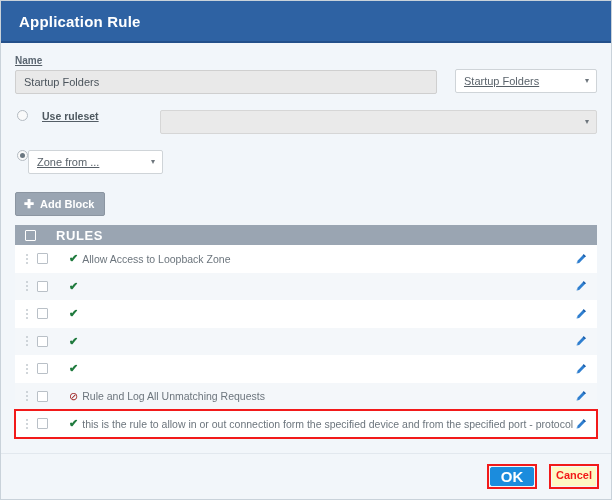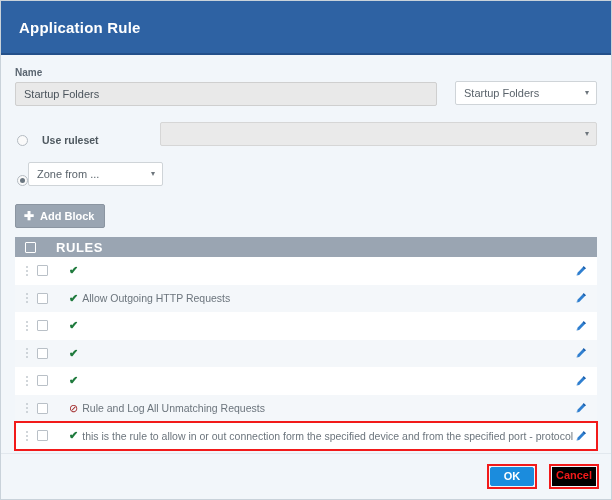--- a/index.html
+++ b/index.html
@@ -23,21 +23,21 @@
     width: 612px;
     height: 500px;
     background: #f2f6fa;
     box-sizing: border-box;
     border: 1px solid #c9d2da;
     overflow: hidden;
   }
 
   
   #titlebar {
-    height: 54px;
+    height: 42px;
     background: #2e62a3;
     display: flex;
     align-items: center;
     padding: 0 0 0 18px;
     box-sizing: border-box;
     border-bottom: 2px solid #24508a;
     text-align: center;
   }
   #titlebar .title {
     color: #ffffff;
@@ -56,20 +56,21 @@
     font-size: 10px;
     font-weight: bold;
     color: #5b6671;
     margin-bottom: 4px;
   }
 
   .name-row {
     display: flex;
     align-items: flex-start;
     gap: 18px;
+    text-decoration: underline;
   }
   .name-col {
     flex: 1 1 auto;
   }
   .name-input {
     width: 100%;
     height: 24px;
     box-sizing: border-box;
     background: #e9e9e9;
     border: 1px solid #cfcfcf;
@@ -111,22 +112,23 @@
   }
   .sel.disabled {
     background: #eaeaea;
     border-color: #d6d6d6;
     color: #9aa0a6;
   }
 
   
   .radio-row {
     display: flex;
-    align-items: flex-end;
+    align-items: flex-start;
     margin-top: 16px;
+    text-decoration: underline;
   }
   .radio {
     width: 11px;
     height: 11px;
     border-radius: 50%;
     border: 1px solid #b4bbc2;
     background: #fafafa;
     box-sizing: border-box;
     position: relative;
     flex: 0 0 11px;
@@ -311,33 +313,33 @@
   .ann-box {
     border: 2px solid #f21a1a;
     padding: 1px;
     display: inline-block;
     line-height: 0;
   }
   .btn-ok {
     background: #1b8cdd;
     border: 1px solid #1b8cdd;
     color: #ffffff;
-    font-size: 11px;
+    font-size: 15px;
     font-weight: bold;
     width: 44px;
     height: 19px;
     line-height: 17px;
     text-align: center;
     border-radius: 2px;
     cursor: pointer;
     box-sizing: border-box;
     display: inline-block;
   }
   .btn-cancel {
-    background: #000000;
+    background: #fef9c3;
     color: #f21a1a;
     font-size: 11px;
     font-weight: bold;
     width: 44px;
     height: 19px;
     line-height: 17px;
     text-align: center;
     cursor: pointer;
     box-sizing: border-box;
     display: inline-block;
@@ -401,41 +403,41 @@
             <span class="drag">
               <i></i>
               <i></i>
               <i></i>
             </span>
             <span class="cbcell">
               <span class="cb row"></span>
             </span>
             <span class="rule-text">
               <span class="ic-allow">✔</span>
+              <span>Allow Access to Loopback Zone</span>
             </span>
             <span class="pencil">
               <svg width="12" height="12" viewBox="0 0 16 16" aria-hidden="true">
                 <path d="M11.6 1.6 L14.4 4.4 L5.6 13.2 L2.2 14 L3 10.6 Z" fill="#2f7fd0"></path>
                 <path d="M11.6 1.6 L14.4 4.4 L13.1 5.7 L10.3 2.9 Z" fill="#1f5fa8"></path>
                 <path d="M2.2 14 L3 10.6 L4.2 11.8 Z" fill="#8fb7e0"></path>
               </svg>
             </span>
           </div>
           <div class="trow alt">
             <span class="drag">
               <i></i>
               <i></i>
               <i></i>
             </span>
             <span class="cbcell">
               <span class="cb row"></span>
             </span>
             <span class="rule-text">
               <span class="ic-allow">✔</span>
-              <span>Allow Outgoing HTTP Requests</span>
             </span>
             <span class="pencil">
               <svg width="12" height="12" viewBox="0 0 16 16" aria-hidden="true">
                 <path d="M11.6 1.6 L14.4 4.4 L5.6 13.2 L2.2 14 L3 10.6 Z" fill="#2f7fd0"></path>
                 <path d="M11.6 1.6 L14.4 4.4 L13.1 5.7 L10.3 2.9 Z" fill="#1f5fa8"></path>
                 <path d="M2.2 14 L3 10.6 L4.2 11.8 Z" fill="#8fb7e0"></path>
               </svg>
             </span>
           </div>
           <div class="trow">

